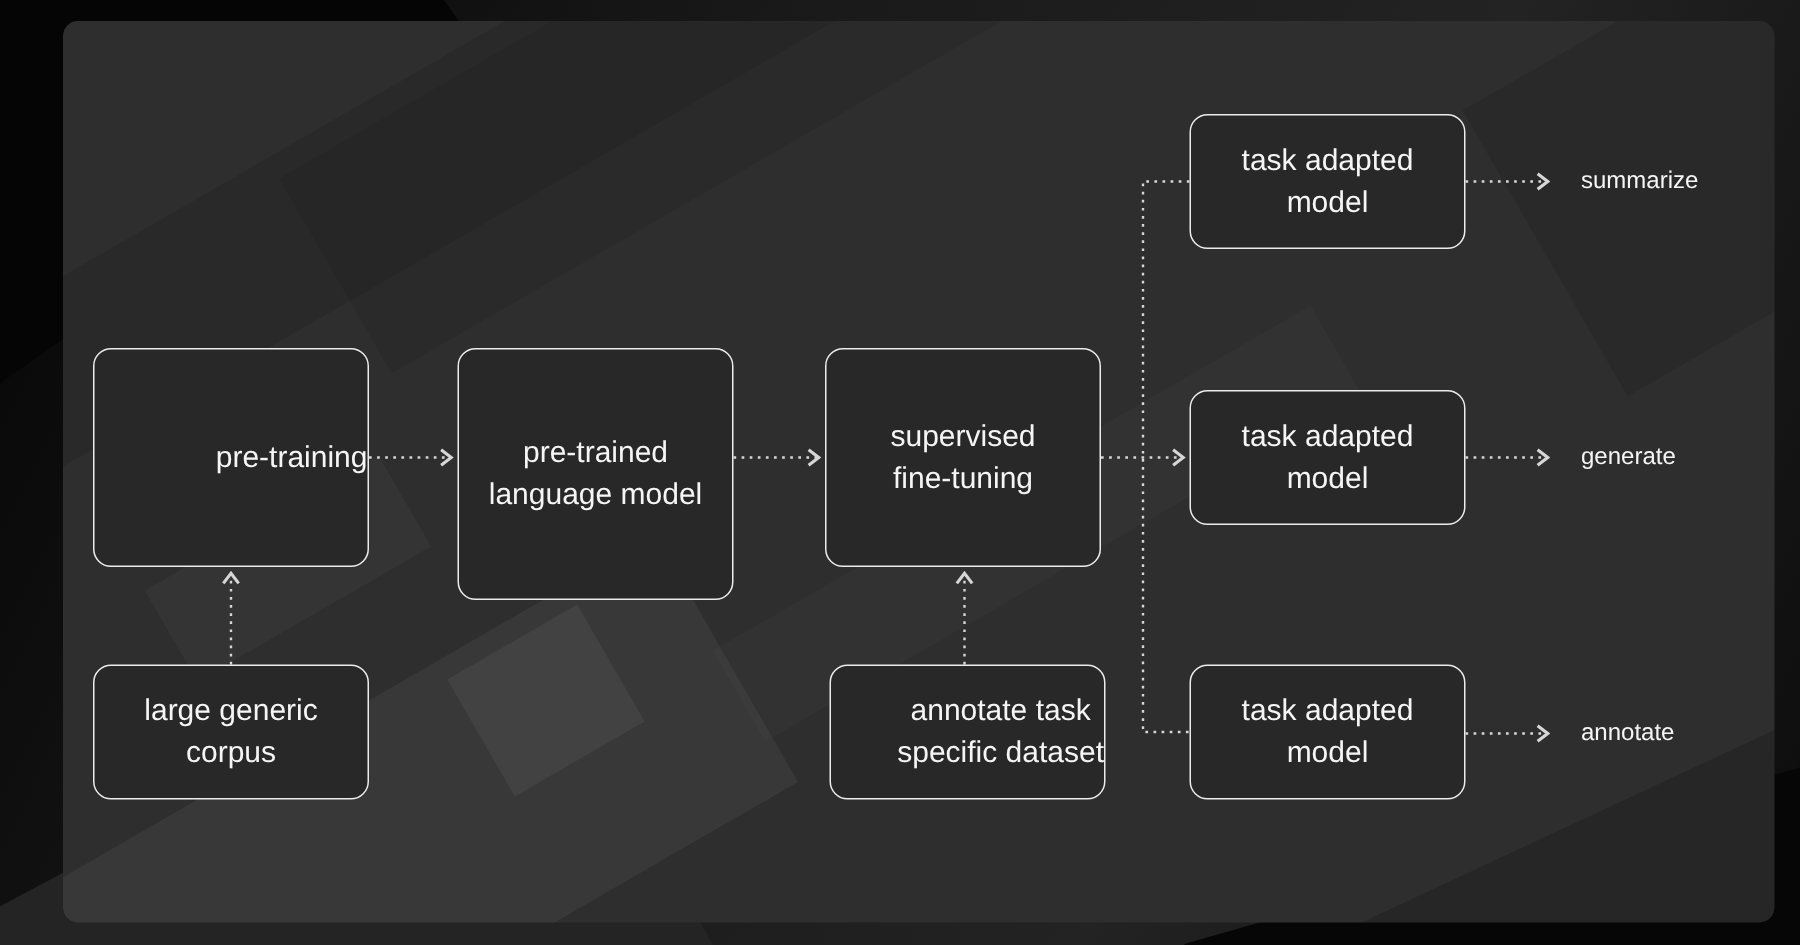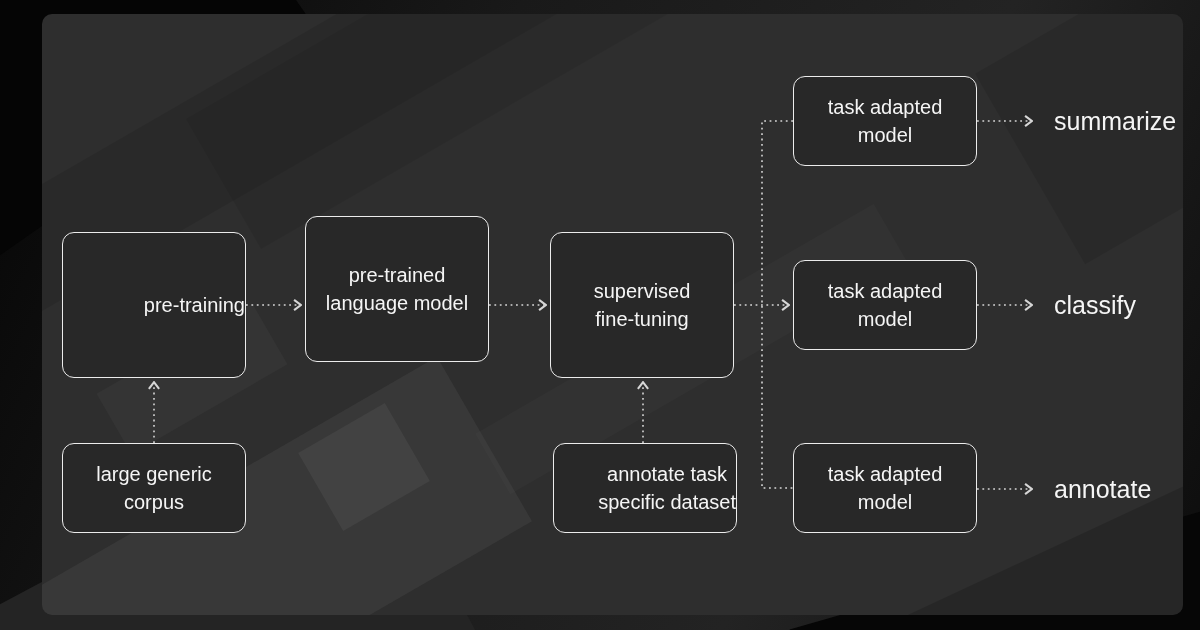--- a/index.html
+++ b/index.html
@@ -34,30 +34,30 @@
   .connector{fill:none;stroke:var(--connector,#d6d6d6);stroke-width:1.6;stroke-dasharray:1.8 3.6;}
   .node{
     position:absolute;display:flex;align-items:center;justify-content:center;text-align:center;
     border:1.5px solid var(--box-border,#ececec);border-radius:12px;
     background:var(--box-fill,#282828);
   }
   .node-label{
     color:var(--text,#f5f5f5);font-size:20px;line-height:28px;white-space:pre-line;max-width:170px;
   }
   .n-pretraining{left:20px;top:218px;width:184px;height:146px;justify-content:flex-end;}
-  .n-plm{left:263px;top:202px;width:184px;height:146px;}
+  .n-plm{left:263px;top:218px;width:184px;height:168px;}
   .n-sft{left:508px;top:218px;width:184px;height:146px;}
   .n-corpus{left:20px;top:429px;width:184px;height:90px;align-items:center;}
   .n-annotate{left:511px;top:429px;width:184px;height:90px;justify-content:flex-end;}
   .n-tam-top{left:751px;top:62px;width:184px;height:90px;}
   .n-tam-mid{left:751px;top:246px;width:184px;height:90px;}
   .n-tam-bot{left:751px;top:429px;width:184px;height:90px;}
   .out-label{
     position:absolute;left:1012px;transform:translateY(-50%);
-    color:var(--text,#f5f5f5);font-size:25px;white-space:nowrap;
+    color:var(--text,#f5f5f5);font-size:16px;white-space:nowrap;
   }
   .o-summarize{top:107px;}
   .o-classify{top:291px;}
   .o-generate{top:475px;}
 </style>
 </head>
 <body>
 
 <div class="stage">
   <div class="bgshape bg-tl"></div>
@@ -117,16 +117,16 @@
     <div class="node n-tam-mid">
       <div class="node-label">task adapted
 model</div>
     </div>
     <div class="node n-tam-bot">
       <div class="node-label">task adapted
 model</div>
     </div>
 
     <div class="out-label o-summarize">summarize</div>
-    <div class="out-label o-classify">classify</div>
+    <div class="out-label o-classify">generate</div>
     <div class="out-label o-generate">annotate</div>
   </div>
 </div>
 
 </body></html>

